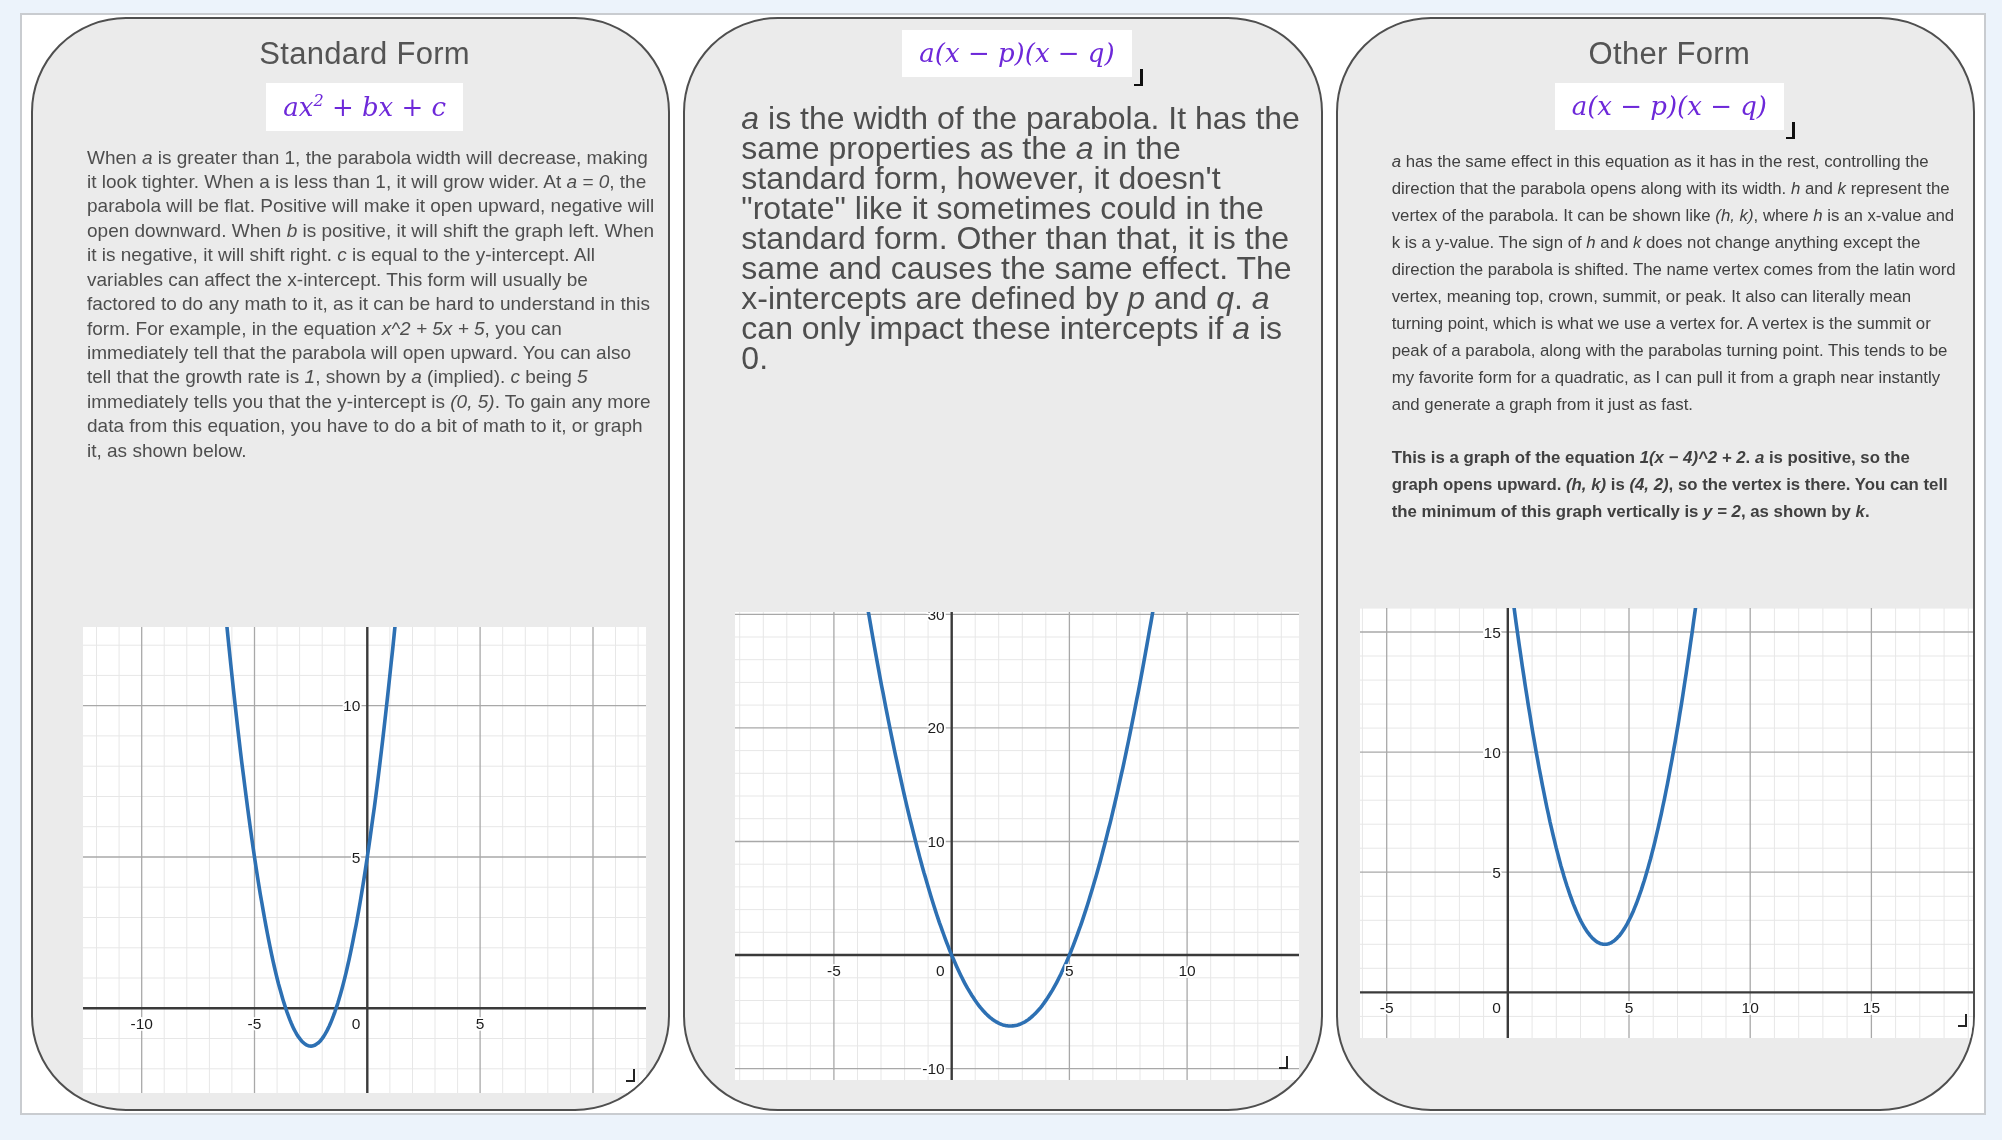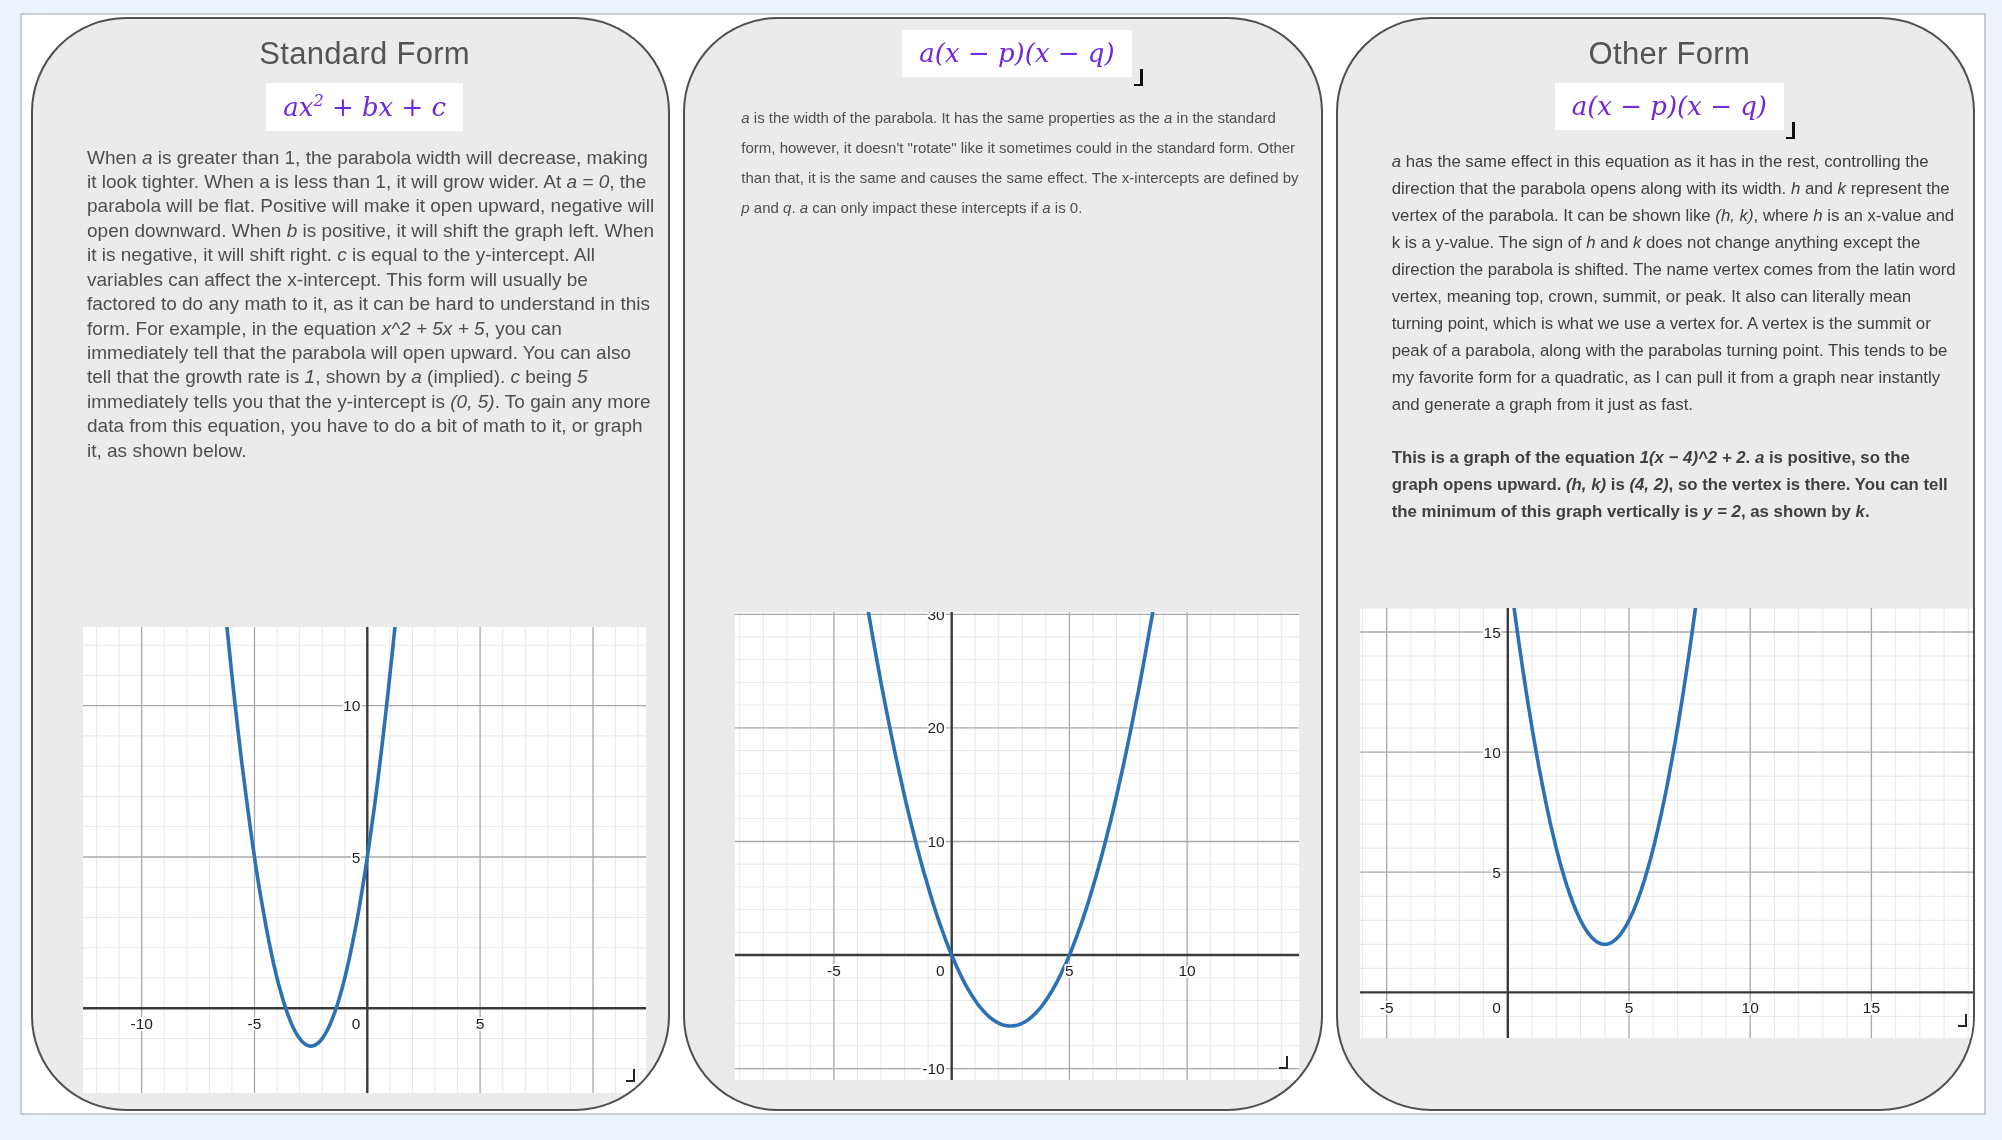--- a/index.html
+++ b/index.html
@@ -53,21 +53,21 @@
   .formula sup { font-size: 62%; font-style: italic; }
   .formula-caret {
     position: absolute; right: -11px; bottom: -9px;
     width: 9px; height: 17px;
     border-right: 3.5px solid #101010;
     border-bottom: 2.5px solid #101010;
   }
   .card-text { width: 100%; text-align: left; }
   .card-text .it { font-style: italic; }
   .card--1 .card-text { padding: 15px 14px 0 26px; font-size: 19px;   line-height: 24.4px; color: #4e4e4e; }
-  .card--2 .card-text { padding: 0    10px 0 28px; font-size: 15px; line-height: 30px;   color: #4e4e4e; }
+  .card--2 .card-text { padding: 0    10px 0 28px; font-size: 32px; line-height: 30px;   color: #4e4e4e; }
   .card--3 .card-text { padding: 0    16px 0 26px; font-size: 16.8px; line-height: 27px;   color: #404040; }
   .card--2 .p1 { margin-top: 26px; }
   .card--2 .p2 { margin-top: 29px; }
   .card--3 .p1 { margin-top: 18px; }
   .card--3 .p2 { margin-top: 26px; font-weight: bold; }
   .graph-box {
     position: relative;
     background: #ffffff;
     margin-top: auto;
     align-self: center;

